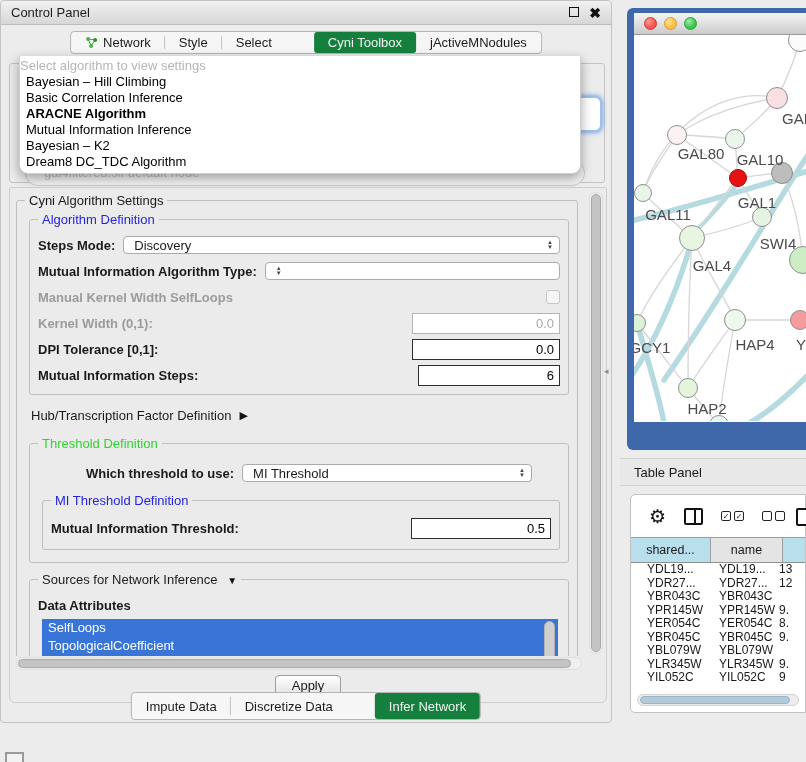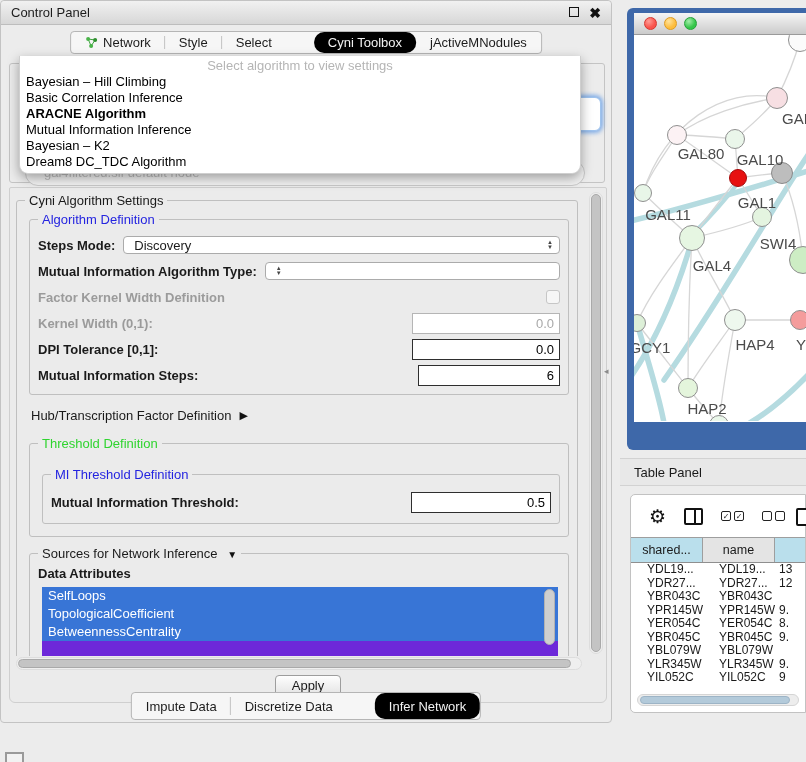--- a/index.html
+++ b/index.html
@@ -17,38 +17,38 @@
   .float-glyph { width:10px; height:10px; border:1.6px solid #111; display:inline-block; }
   .close-glyph { font-size:14px; font-weight:bold; color:#111; line-height:10px; }
 
   
   #top-tabstrip { position:absolute; left:50%; transform:translateX(-50%); top:30px;
     display:flex; align-items:stretch; height:23px; border:1px solid #b5b5b5;
     border-radius:4px; background:#f6f6f6; overflow:hidden; }
   .tab { display:flex; align-items:center; padding:0 14px; font-size:13px; color:#1c1c1c;
     position:relative; white-space:nowrap; }
   .tab .sep { position:absolute; right:0; top:4px; bottom:4px; width:1px; background:#c2c2c2; }
-  .tab.selected { background:#000000; color:#f2f2f2; border-radius:10px;margin-left:28px; }
+  .tab.selected { background:#15803d; color:#f2f2f2; border-radius:3px;margin-left:28px; }
   .net-ico { width:13px; height:13px; margin-right:5px; }
 
   
   #inference-box { position:absolute; left:8px; top:62px; width:596px; height:120px;
     border:1px solid #c4c4c4; border-radius:3px; background:#ececec; }
   #focus-combo-sliver { position:absolute; left:570px; top:96px; width:30px; height:34px;
     background:#fff; border:1px solid #9ec3ee; border-radius:6px;
     box-shadow:0 0 4px 2px rgba(90,150,230,.75); }
   #bg-combo { position:absolute; left:24px; top:159px; width:560px; height:26px;
     background:#f2f2f2; border:1px solid #c9c9c9; border-radius:13px;
     color:#bdbdbd; line-height:24px; padding-left:18px; }
 
   
   #algo-overlay { position:absolute; left:18px; top:55px; width:562px; height:118px;
     background:#fff; border:1px solid #cfcfcf; border-top:none; border-radius:0 0 9px 9px;
     box-shadow:0 4px 12px rgba(0,0,0,.35); z-index:20; padding-top:1px; }
-  #algo-hint { text-align:center; color:#b5b5b5; height:17px; line-height:17px; }
+  #algo-hint { text-align:left; color:#b5b5b5; height:17px; line-height:17px; }
   .algo-item { height:16px; line-height:16px; padding-left:6px; color:#000; }
   .algo-item.bold { font-weight:bold; }
 
   
   #settings-shell { position:absolute; left:8px; top:186px; width:598px; height:516px;
     background:#ebebeb; border:1px solid #cfcfcf; border-radius:2px 2px 6px 6px; }
   #settings-scroll { position:absolute; left:4px; top:4px; right:20px; bottom:46px; overflow:hidden; }
 
   .groupbox { position:relative; border:1px solid #bfbfbf; border-radius:3px; }
   .gtitle { position:absolute; top:-8px; left:8px; background:#ebebeb; padding:0 4px;
@@ -76,21 +76,21 @@
   #hub-row { margin:8px 0 2px 14px; height:24px; display:flex; align-items:center; font-size:13px; }
   .tri-right { margin-left:8px; font-size:11px; color:#111; }
   .tri-down { margin-left:6px; font-size:10px; color:#111; }
 
   #threshold-group { margin:16px 8px 0 12px; padding:16px 6px 8px 6px; }
   #which-row { margin-left:48px; }
   #which-row .combo { margin-right:28px; }
   #mi-thr-group { margin:14px 2px 4px 6px; padding:14px 6px 8px 6px; }
 
   #sources-group { margin:16px 8px 0 12px; padding:10px 6px 0 6px; }
-  #data-attr-label { font-weight:bold; margin:2px 0 6px 2px; }
+  #data-attr-label { font-weight:bold; margin:8px 0 6px 2px; }
   #attr-list { position:relative; margin:0 4px 0 6px; height:74px; overflow:hidden; background:#6d28d9; }
   .attr-item { height:18px; line-height:18px; color:#fff; background:#3875d6; padding-left:6px;
     font-size:13px; }
   #attr-scrollthumb { position:absolute; right:3px; top:2px; width:11px; height:56px;
     background:#cfcfcf; border:1px solid #b2b2b2; border-radius:6px; }
 
   
   #v-scrollbar { position:absolute; right:3px; top:4px; bottom:48px; width:14px;
     background:#efefef; border:1px solid #dddddd; border-radius:7px; }
   #v-thumb { position:absolute; left:1px; right:1px; top:1px; bottom:1px;
@@ -139,21 +139,21 @@
   .chk-pair { display:flex; gap:3px; }
   .chk { width:10px; height:10px; border:1.5px solid #222; border-radius:2px; font-size:8px;
     line-height:9px; text-align:center; color:#222; }
   .page-ico { position:absolute; right:-8px; top:508px; width:18px; height:18px;
     border:2px solid #111; border-radius:2px; background:#fff; }
   #table-head { display:flex; height:26px; border-top:1px solid #9e9e9e; border-bottom:1px solid #8f8f8f; }
   .hcell { border-right:1px solid #9e9e9e; display:flex; align-items:center; justify-content:center;
     font-size:12.5px; }
   .hcell.blue { background:#badfec; }
   .hcell.gray { background:#e4e4e4; }
-  .hc1 { width:72px; } .hc2 { width:72px; } .hc3 { flex:1; border-right:none; }
+  .hc1 { width:80px; } .hc2 { width:72px; } .hc3 { flex:1; border-right:none; }
   #table-rows { height:123px; overflow:hidden; }
   .trow { display:flex; height:13.5px; line-height:13.5px; font-size:12px; }
   .tcell { padding-left:16px; overflow:hidden; white-space:nowrap; }
   .tc1 { width:72px; } .tc2 { width:72px; } .tc3 { flex:1; padding-left:4px; }
   #table-hscroll { position:absolute; left:6px; right:6px; bottom:6px; height:12px;
     background:#ededed; border:1px solid #d5d5d5; border-radius:6px; }
   #table-hthumb { position:absolute; left:2px; top:1px; bottom:1px; width:94%;
     background:#b3cada; border:1px solid #9db4c6; border-radius:6px; }
 
   
@@ -249,21 +249,21 @@
             <span class="flabel">Mutual Information Algorithm Type:</span>
             <span class="combo">
               <span class="stepper">
                   <span>▲</span>
                   <span>▼</span>
                 </span>
             </span>
           </div>
 
           <div class="frow">
-            <span class="flabel disabled">Factor Kernel Width Definition</span>
+            <span class="flabel disabled">Manual Kernel Width SelfLoops</span>
             <span class="checkbox"></span>
           </div>
 
           <div class="frow">
             <span class="flabel disabled">Kernel Width (0,1):</span>
             <span class="tfield disabled" style="width:148px">0.0</span>
           </div>
 
           <div class="frow">
             <span class="flabel">DPI Tolerance [0,1]:</span>
@@ -277,20 +277,30 @@
         </div>
 
         <div id="hub-row">
           <span>Hub/Transcription Factor Definition</span>
           <span class="tri-right">▶</span>
         </div>
 
         <div id="threshold-group" class="groupbox">
           <span class="gtitle green">Threshold Definition</span>
 
+          <div class="frow" id="which-row">
+            <span class="flabel">Which threshold to use:</span>
+            <span class="combo">
+              <span class="cval">MI Threshold</span>
+              <span class="stepper">
+                  <span>▲</span>
+                  <span>▼</span>
+                </span>
+            </span>
+          </div>
 
           <div id="mi-thr-group" class="groupbox">
             <span class="gtitle blue">MI Threshold Definition</span>
             <div class="frow">
               <span class="flabel">Mutual Information Threshold:</span>
               <span class="tfield dark" style="width:140px">0.5</span>
             </div>
           </div>
         </div>
 

